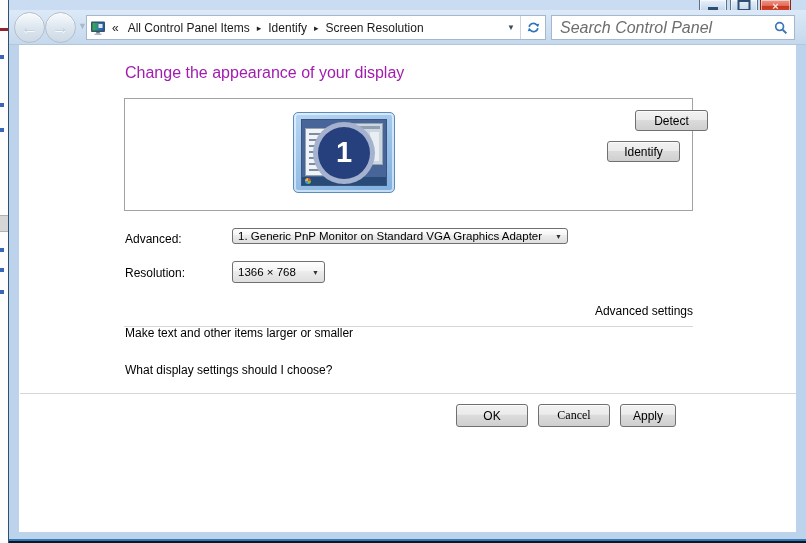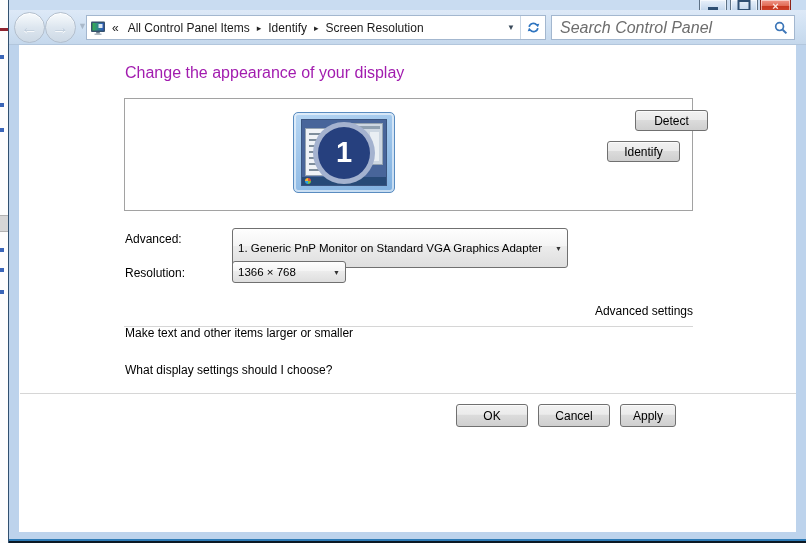--- a/index.html
+++ b/index.html
@@ -79,30 +79,30 @@
     display:flex;align-items:center;justify-content:center;color:#fff;font-size:29px;font-weight:bold;}
 
   
   .btn{border:1px solid #707070;border-radius:3px;
     background:linear-gradient(#f2f2f2,#ebebeb 45%,#dcdcdc 46%,#cfcfcf);
     box-shadow:inset 0 1px 0 #fbfbfb;
     display:flex;align-items:center;justify-content:center;font-size:12px;color:#000;cursor:default;}
   .btn-detect{left:607px;top:110px;width:73px;height:21px;margin-left:28px;}
   .btn-identify{left:607px;top:141px;width:73px;height:21px;}
   .btn-ok{left:456px;top:404px;width:72px;height:23px;}
-  .btn-cancel{left:538px;top:404px;width:72px;height:23px;}
+  .btn-cancel{left:538px;top:404px;width:72px;height:23px;font-family:Liberation Serif, serif;}
   .btn-apply{left:620px;top:404px;width:56px;height:23px;}
 
   .fieldlabel{font-size:12px;color:#000;}
   .combo{border:1px solid #707070;border-radius:3px;
     background:linear-gradient(#fefefe,#f4f4f4 45%,#ececec 46%,#dedede);
     display:flex;align-items:center;padding:0 5px;font-size:11.5px;color:#000;white-space:nowrap;overflow:hidden;cursor:default;}
   .combo .arrow{margin-left:auto;font-size:7px;color:#333;padding-left:6px;}
-  .combo-display{left:232px;top:228px;width:336px;height:40px;}
-  .combo-resolution{left:232px;top:261px;width:114px;height:22px;}
+  .combo-display{left:232px;top:228px;width:336px;height:16px;}
+  .combo-resolution{left:232px;top:261px;width:93px;height:22px;}
 
   .link{font-size:12px;color:#000000;cursor:pointer;}
   .advanced{left:400px;top:304px;width:293px;text-align:right;}
   .divider{height:1px;background:#d6d6d6;}
   .divider1{left:124px;top:326px;width:569px;}
   .divider2{left:20px;top:393px;width:776px;}
   .link1{left:125px;top:326px;}
   .link2{left:125px;top:363px;}
 </style>
 </head>

